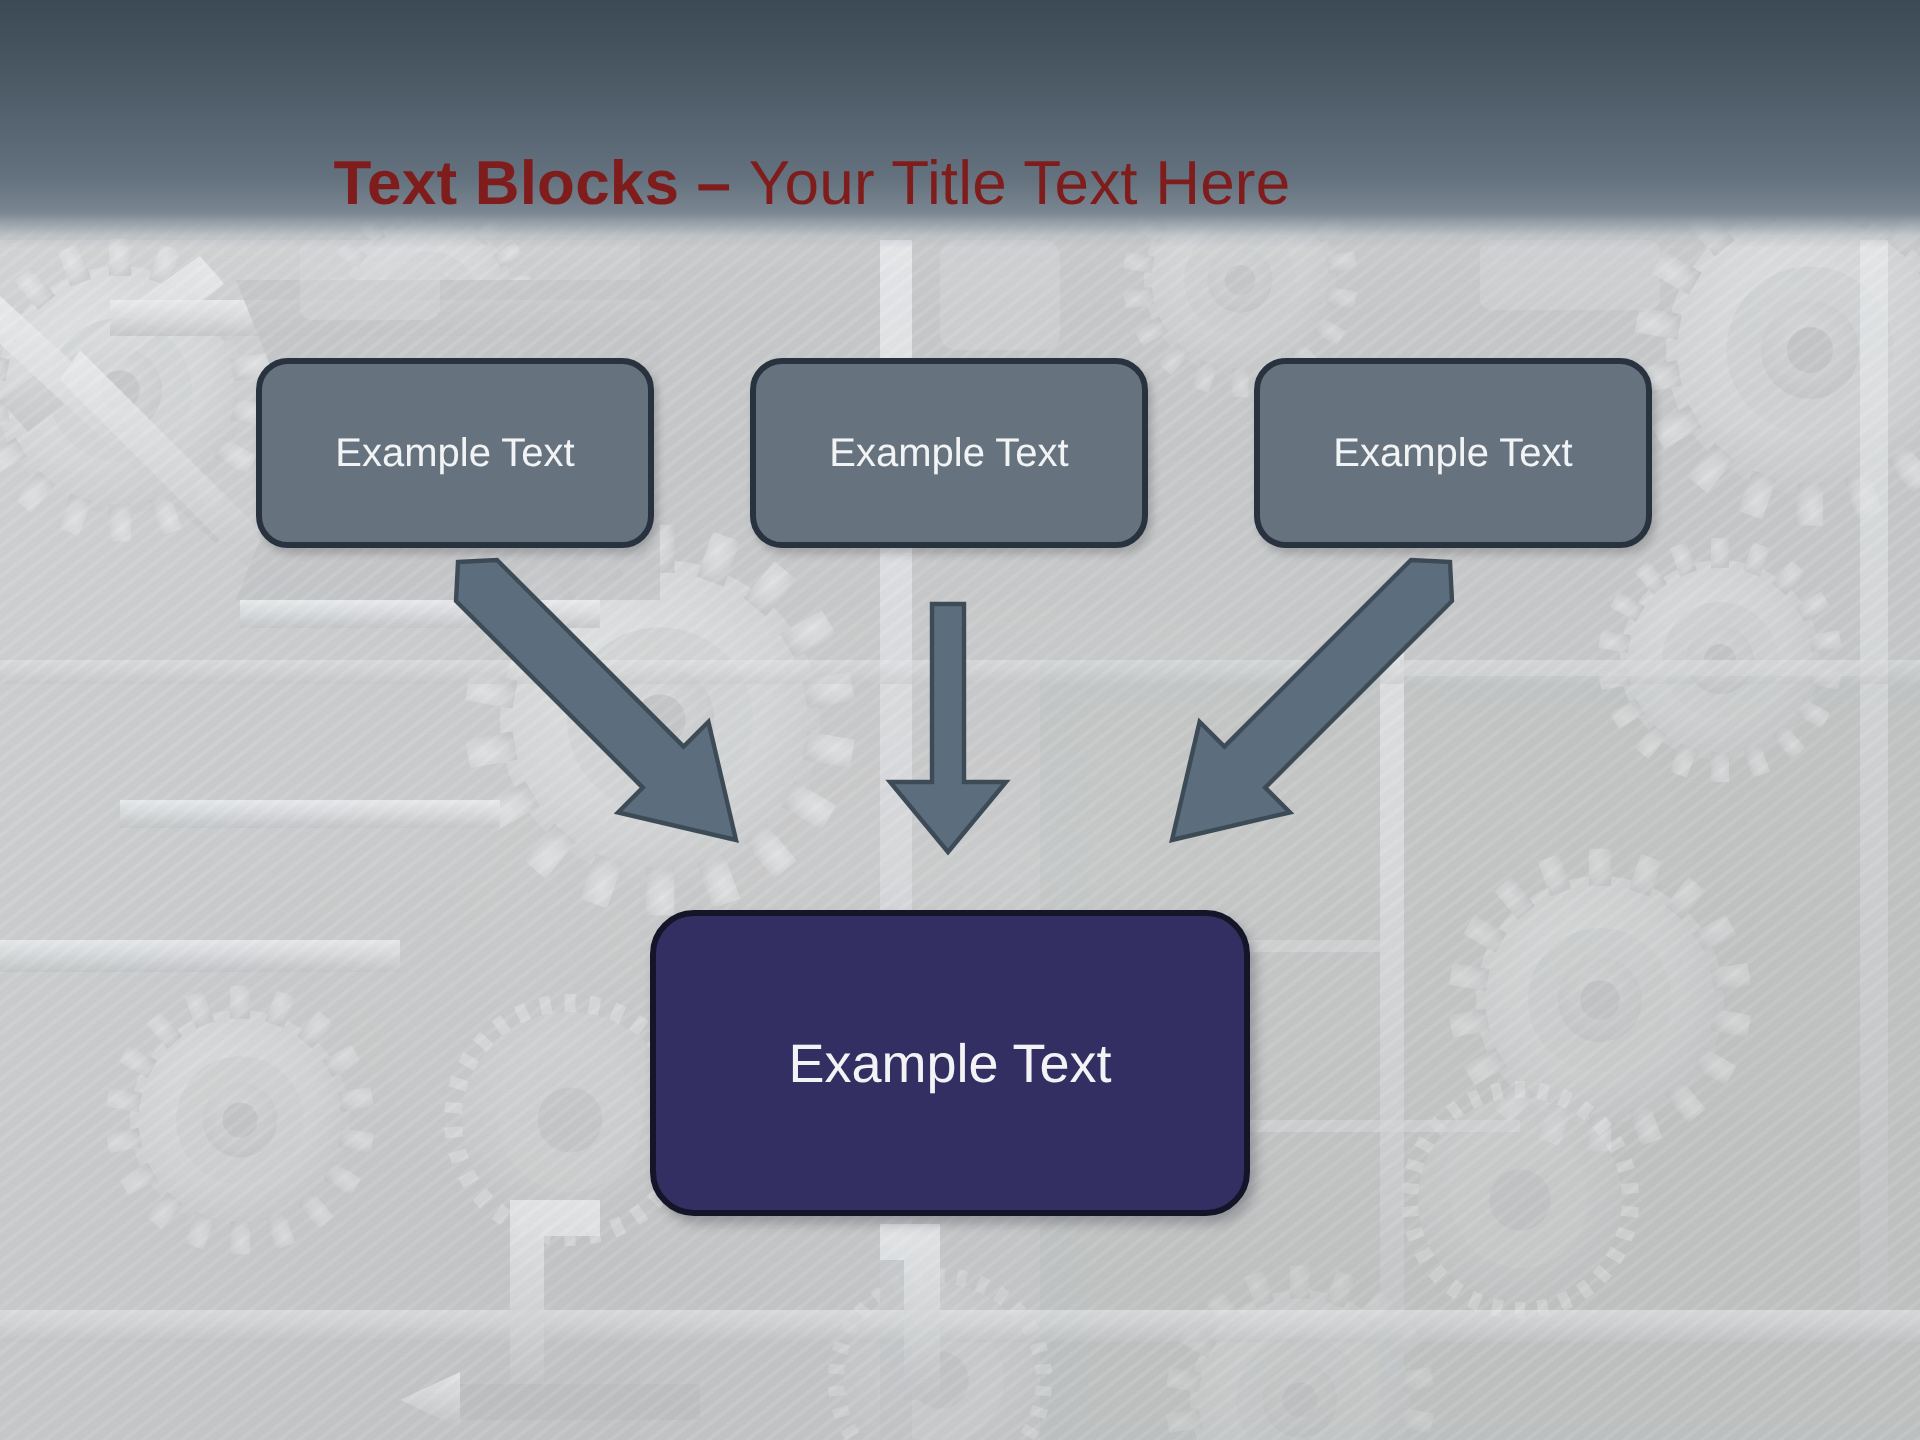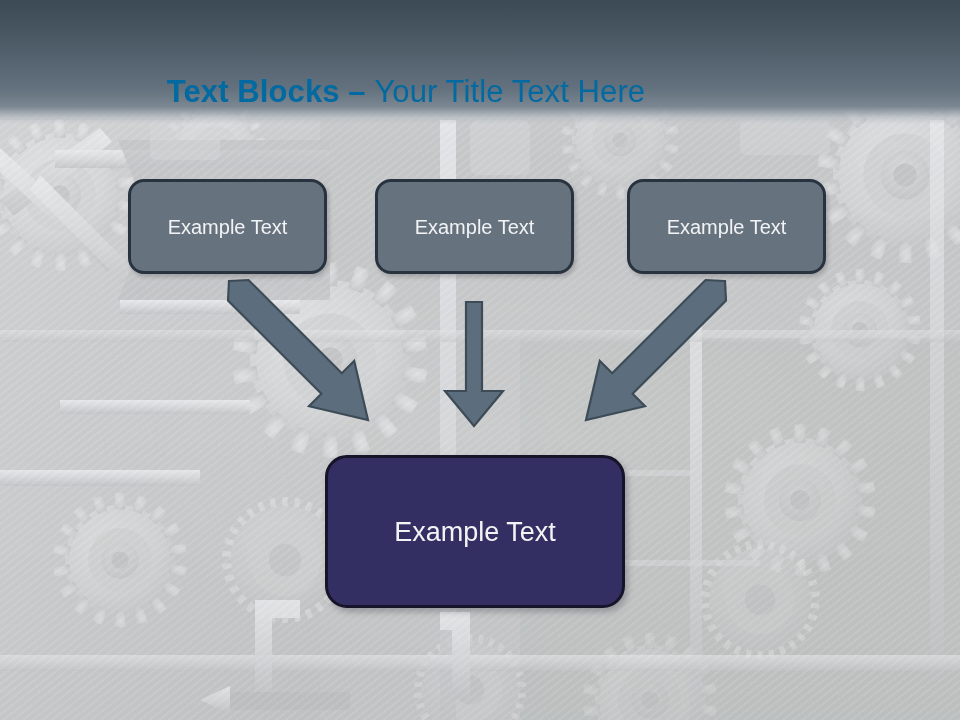--- a/index.html
+++ b/index.html
@@ -75,21 +75,21 @@
       rgba(200,201,202,0.0) 100%);
     pointer-events: none;
   }
 
   .title {
     position: absolute;
     left: 0;
     top: 52px;
     width: 812px;
     text-align: center;
-    color: #0369a1;
+    color: #7f1d1d;
     font-size: 31px;
     line-height: 38px;
     letter-spacing: 0.1px;
     white-space: nowrap;
   }
   .title .t-strong { font-weight: bold; }
   .title .t-light  { font-weight: normal; }
 
   
   .box-top {

